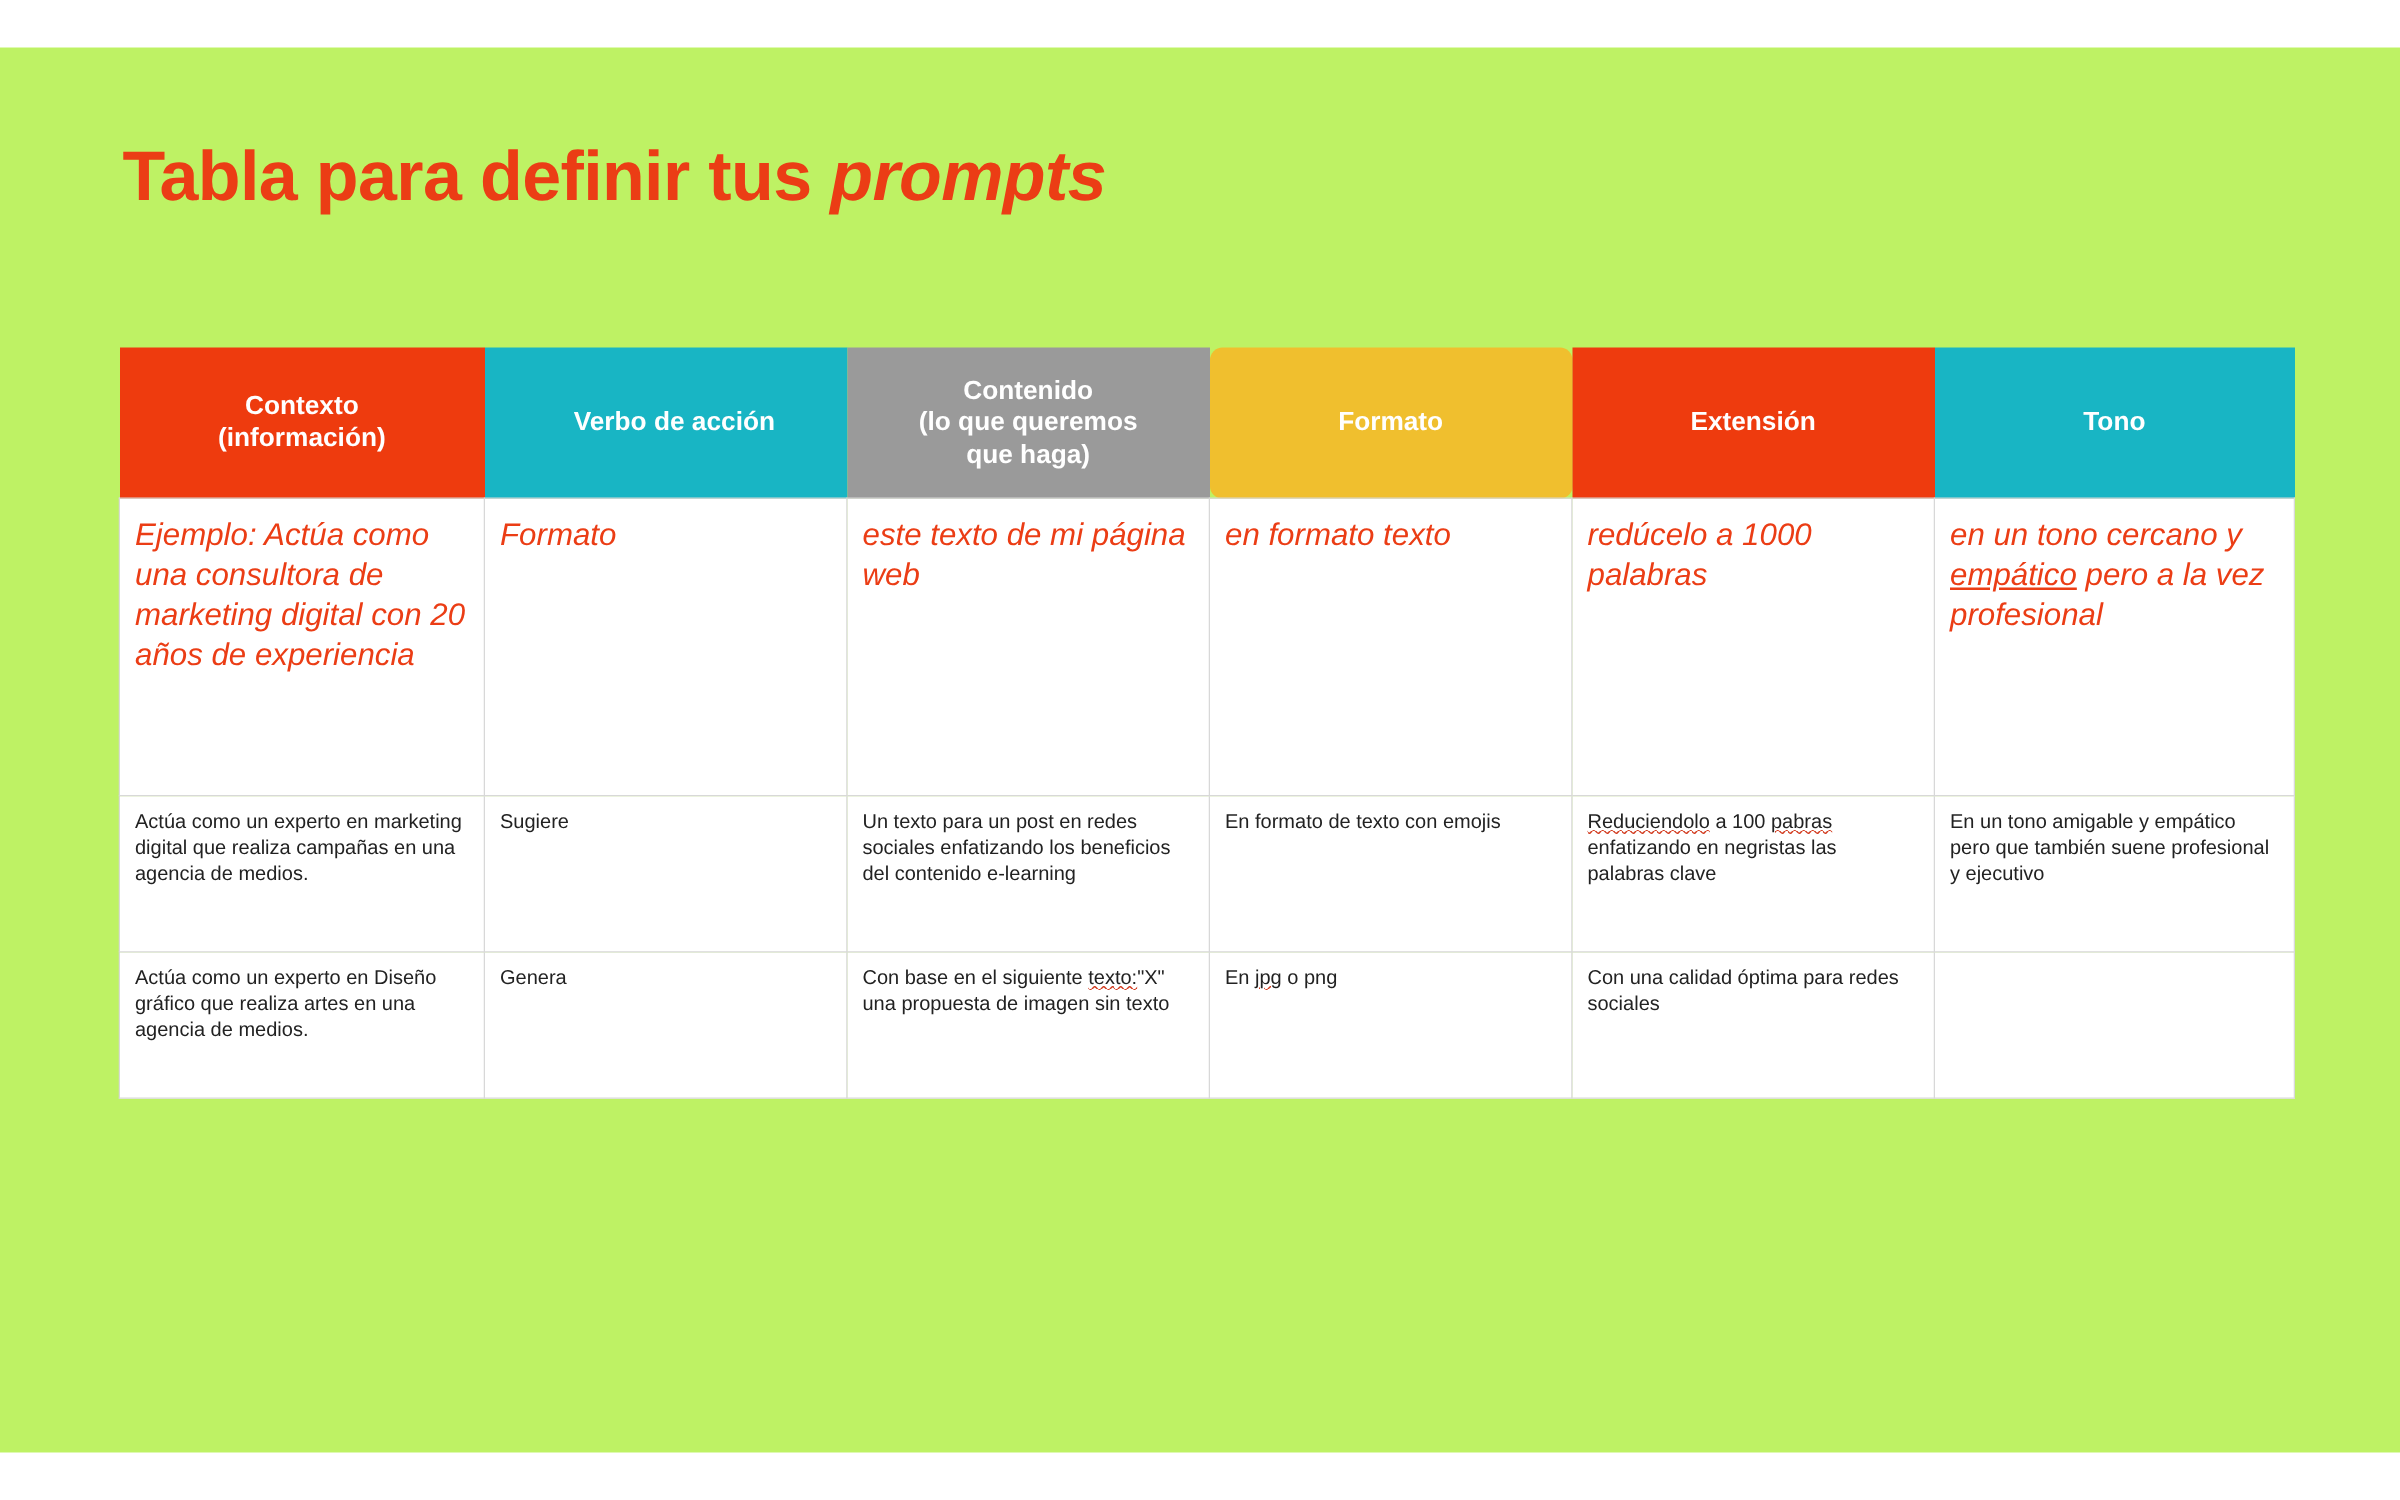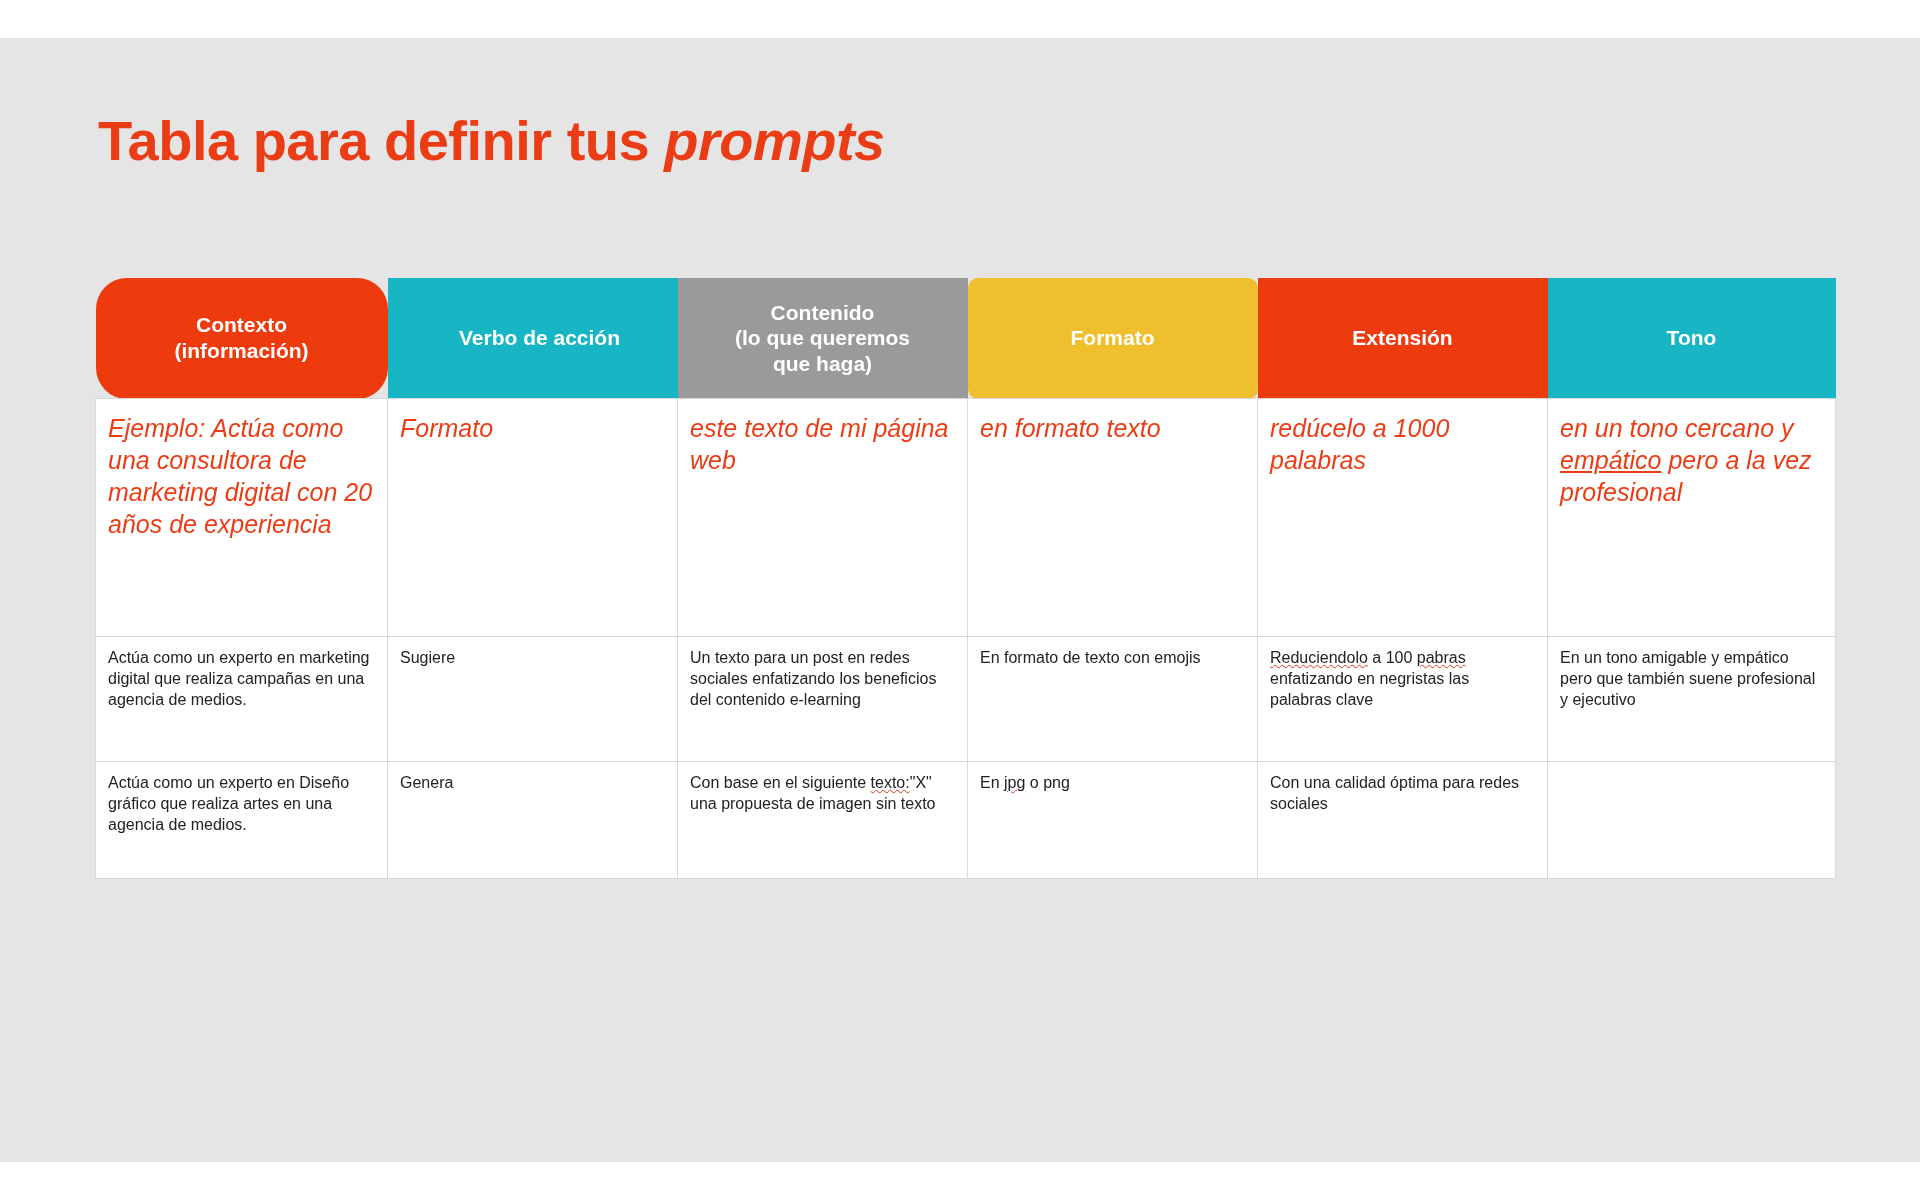--- a/index.html
+++ b/index.html
@@ -11,21 +11,21 @@
     width: 1920px;
     height: 1200px;
     background: #ffffff;
     font-family: "Liberation Sans", sans-serif;
     overflow: hidden;
   }
   .slide {
     position: relative;
     width: 1920px;
     height: 1200px;
-    background: #e5e5e5;
+    background: #bef264;
     box-sizing: border-box;
     padding: 0;
   }
   .top-white-band {
     position: absolute;
     top: 0;
     left: 0;
     width: 1920px;
     height: 38px;
     background: #ffffff;
@@ -73,21 +73,21 @@
     color: #ffffff;
     font-size: 21px;
     font-weight: bold;
     text-align: center;
     vertical-align: middle;
     height: 108px;
     padding: 6px 10px;
     line-height: 1.22;
     border: none;
   }
-  th.h-contexto   { background: #ee3b0e; border-radius: 31px; }
+  th.h-contexto   { background: #ee3b0e; }
   th.h-verbo      { background: #18b5c4; padding-left: 24px; }
   th.h-contenido  { background: #9a9a9a; }
   th.h-formato    { background: #f0bf2e; border-radius: 10px; }
   th.h-extension  { background: #ee3b0e; }
   th.h-tono       { background: #18b5c4; }
 
   tbody td {
     border: 1px solid #d8d8d8;
     vertical-align: top;
     background: #ffffff;

